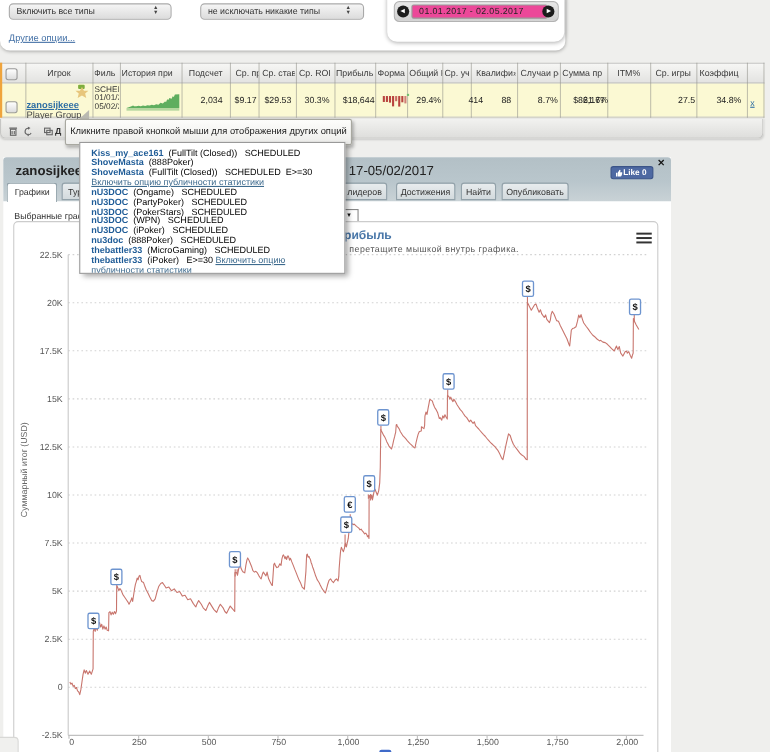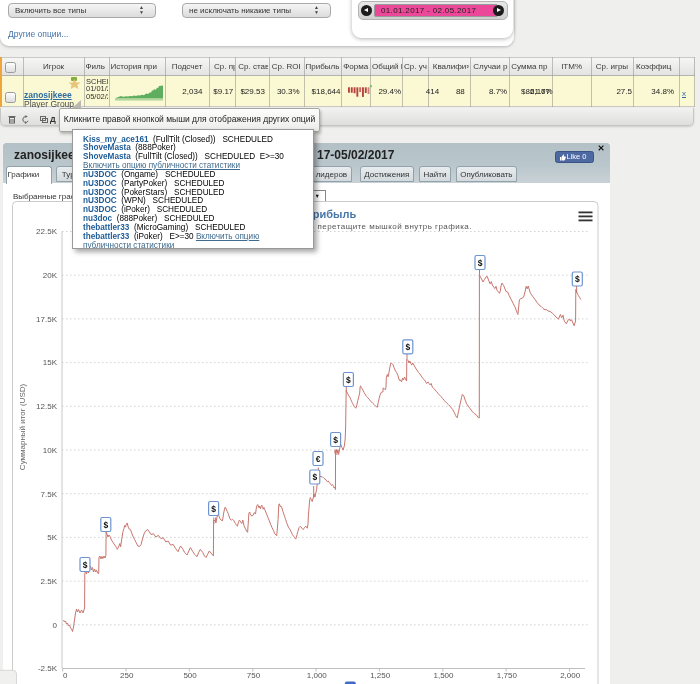--- a/index.html
+++ b/index.html
@@ -1,18 +1,18 @@
 <!DOCTYPE html>
 <html><head>
 <meta charset="utf-8">
 <style>
 html,body{margin:0;padding:0}
 body{width:700px;height:684px;background:#efefed;font-family:"Liberation Sans",sans-serif;position:relative;overflow:hidden}
 .abs{position:absolute}
-.lnk{color:#4572a7;}
+.lnk{color:#4572a7;text-decoration:underline}
 </style>
 </head>
 <body>
 
 <div class="abs" style="left:0;top:-10px;width:514px;height:56px;background:#fff;border-radius:9px;box-shadow:0 1px 3px rgba(0,0,0,0.25)"></div>
 
 <div class="abs" style="left:8px;top:3px;width:140px;height:13px;background:linear-gradient(#f5f5f5,#dcdcdc);border:1px solid #a9a9a9;border-radius:4px;font-size:8px;color:#333;line-height:13px;padding-left:6px">Включить все типы</div>
 <div class="abs" style="left:139px;top:5px;font-size:5px;color:#444;line-height:5px">▲<br>▼</div>
 
 <div class="abs" style="left:182px;top:3px;width:141px;height:13px;background:linear-gradient(#f5f5f5,#dcdcdc);border:1px solid #a9a9a9;border-radius:4px;font-size:8px;color:#333;line-height:13px;padding-left:6px">не исключать никакие типы</div>
@@ -146,32 +146,32 @@
 </svg>
 <div class="abs" style="left:50px;top:115px;font-size:8px;color:#333;font-weight:bold">Д</div>
 
 <div class="abs" style="left:71px;top:100px;width:0;height:0;border-left:10px solid transparent;border-bottom:9px solid #b9b9b1"></div>
 <div class="abs" style="left:59px;top:108px;width:259px;height:21.5px;background:linear-gradient(#fdfdfb,#ededeb);border:1px solid #a8a8a0;border-radius:2px;box-shadow:1px 2px 3px rgba(0,0,0,0.25);font-size:8.5px;color:#222;line-height:21.5px;text-align:center">Кликните правой кнопкой мыши для отображения других опций</div>
 
 <div class="abs" style="left:3px;top:143px;width:607px;height:541px;background:#fff"></div>
 
 <div class="abs" style="left:3px;top:143px;width:607px;height:39.5px;background:linear-gradient(#b3c0c6,#b9c6cc 55%,#c9d2d6);border-radius:3px 3px 0 0"></div>
 <div class="abs" style="left:14px;top:148px;font-size:12px;font-weight:bold;color:#222">zanosijkee</div>
-<div class="abs" style="left:317px;top:148px;font-size:12px;font-weight:bold;color:#222">17-05/02/2017</div>
+<div class="abs" style="left:317px;top:148px;font-size:12px;font-weight:normal;color:#222">17-05/02/2017</div>
 <div class="abs" style="left:597.5px;top:142.5px;font-size:8.5px;font-weight:bold;color:#111">✕</div>
 
 <div class="abs" style="left:554.5px;top:150.5px;width:37px;height:10.5px;background:#4e69a2;border-radius:2.5px;border:1px solid #3b5488">
   <svg class="abs" style="left:3px;top:2.5px" width="7" height="7" viewBox="0 0 7 7">
       <path d="M1,3 h1.2 v3.4 H1 z M2.6,3.1 L4.2,0.4 c0.9,0 1,0.6 0.8,1.2 L4.6,2.5 h1.6 c0.5,0 0.8,0.5 0.6,1 l-0.8,2.3 c-0.1,0.4-0.5,0.6-0.9,0.6 H2.6 z" fill="#fff"></path>
     </svg>
-  <span class="abs" style="left:11px;top:0;font-size:7.5px;color:#fff;font-weight:normal;line-height:10.5px">Like 0</span>
+  <span class="abs" style="left:11px;top:0;font-size:7.5px;color:#fff;font-weight:bold;line-height:10.5px">Like 0</span>
 </div>
 
 <div id="tabs">
-    <div class="abs" style="left:6.4px;top:166px;width:45.7px;height:17.5px;box-sizing:border-box;border:1px solid #93a2aa;border-bottom:none;border-radius:3px 3px 0 0;background:#fff;font-size:8px;color:#333;text-align:left;line-height:15px;overflow:hidden;white-space:nowrap">Графики</div>
+    <div class="abs" style="left:6.4px;top:166px;width:45.7px;height:17.5px;box-sizing:border-box;border:1px solid #93a2aa;border-bottom:none;border-radius:3px 3px 0 0;background:#fff;font-size:8px;color:#333;text-align:center;line-height:15px;overflow:hidden;white-space:nowrap">Графики</div>
     <div class="abs" style="left:55.6px;top:166px;width:44.4px;height:16px;box-sizing:border-box;border:1px solid #93a2aa;border-bottom:1px solid #93a2aa;border-radius:3px 3px 0 0;background:linear-gradient(#e8ecee,#d3dadd);font-size:8px;color:#333;text-align:center;line-height:15px;overflow:hidden;white-space:nowrap">Турниры</div>
     <div class="abs" style="left:104px;top:166px;width:56px;height:16px;box-sizing:border-box;border:1px solid #93a2aa;border-bottom:1px solid #93a2aa;border-radius:3px 3px 0 0;background:linear-gradient(#e8ecee,#d3dadd);font-size:8px;color:#333;text-align:center;line-height:15px;overflow:hidden;white-space:nowrap">Таблицы</div>
     <div class="abs" style="left:280px;top:166px;width:72.10000000000002px;height:16px;box-sizing:border-box;border:1px solid #93a2aa;border-bottom:1px solid #93a2aa;border-radius:3px 3px 0 0;background:linear-gradient(#e8ecee,#d3dadd);font-size:8px;color:#333;text-align:center;line-height:15px;overflow:hidden;white-space:nowrap">
       <span style="float:right;padding-right:4px">аблицы лидеров</span>
     </div>
     <div class="abs" style="left:360px;top:166px;width:53.60000000000002px;height:16px;box-sizing:border-box;border:1px solid #93a2aa;border-bottom:1px solid #93a2aa;border-radius:3px 3px 0 0;background:linear-gradient(#e8ecee,#d3dadd);font-size:8px;color:#333;text-align:center;line-height:15px;overflow:hidden;white-space:nowrap">Достижения</div>
     <div class="abs" style="left:418.9px;top:166px;width:32.200000000000045px;height:16px;box-sizing:border-box;border:1px solid #93a2aa;border-bottom:1px solid #93a2aa;border-radius:3px 3px 0 0;background:linear-gradient(#e8ecee,#d3dadd);font-size:8px;color:#333;text-align:center;line-height:15px;overflow:hidden;white-space:nowrap">Найти</div>
     <div class="abs" style="left:455.7px;top:166px;width:61.400000000000034px;height:16px;box-sizing:border-box;border:1px solid #93a2aa;border-bottom:1px solid #93a2aa;border-radius:3px 3px 0 0;background:linear-gradient(#e8ecee,#d3dadd);font-size:8px;color:#333;text-align:center;line-height:15px;overflow:hidden;white-space:nowrap">Опубликовать</div>
   </div>
 

